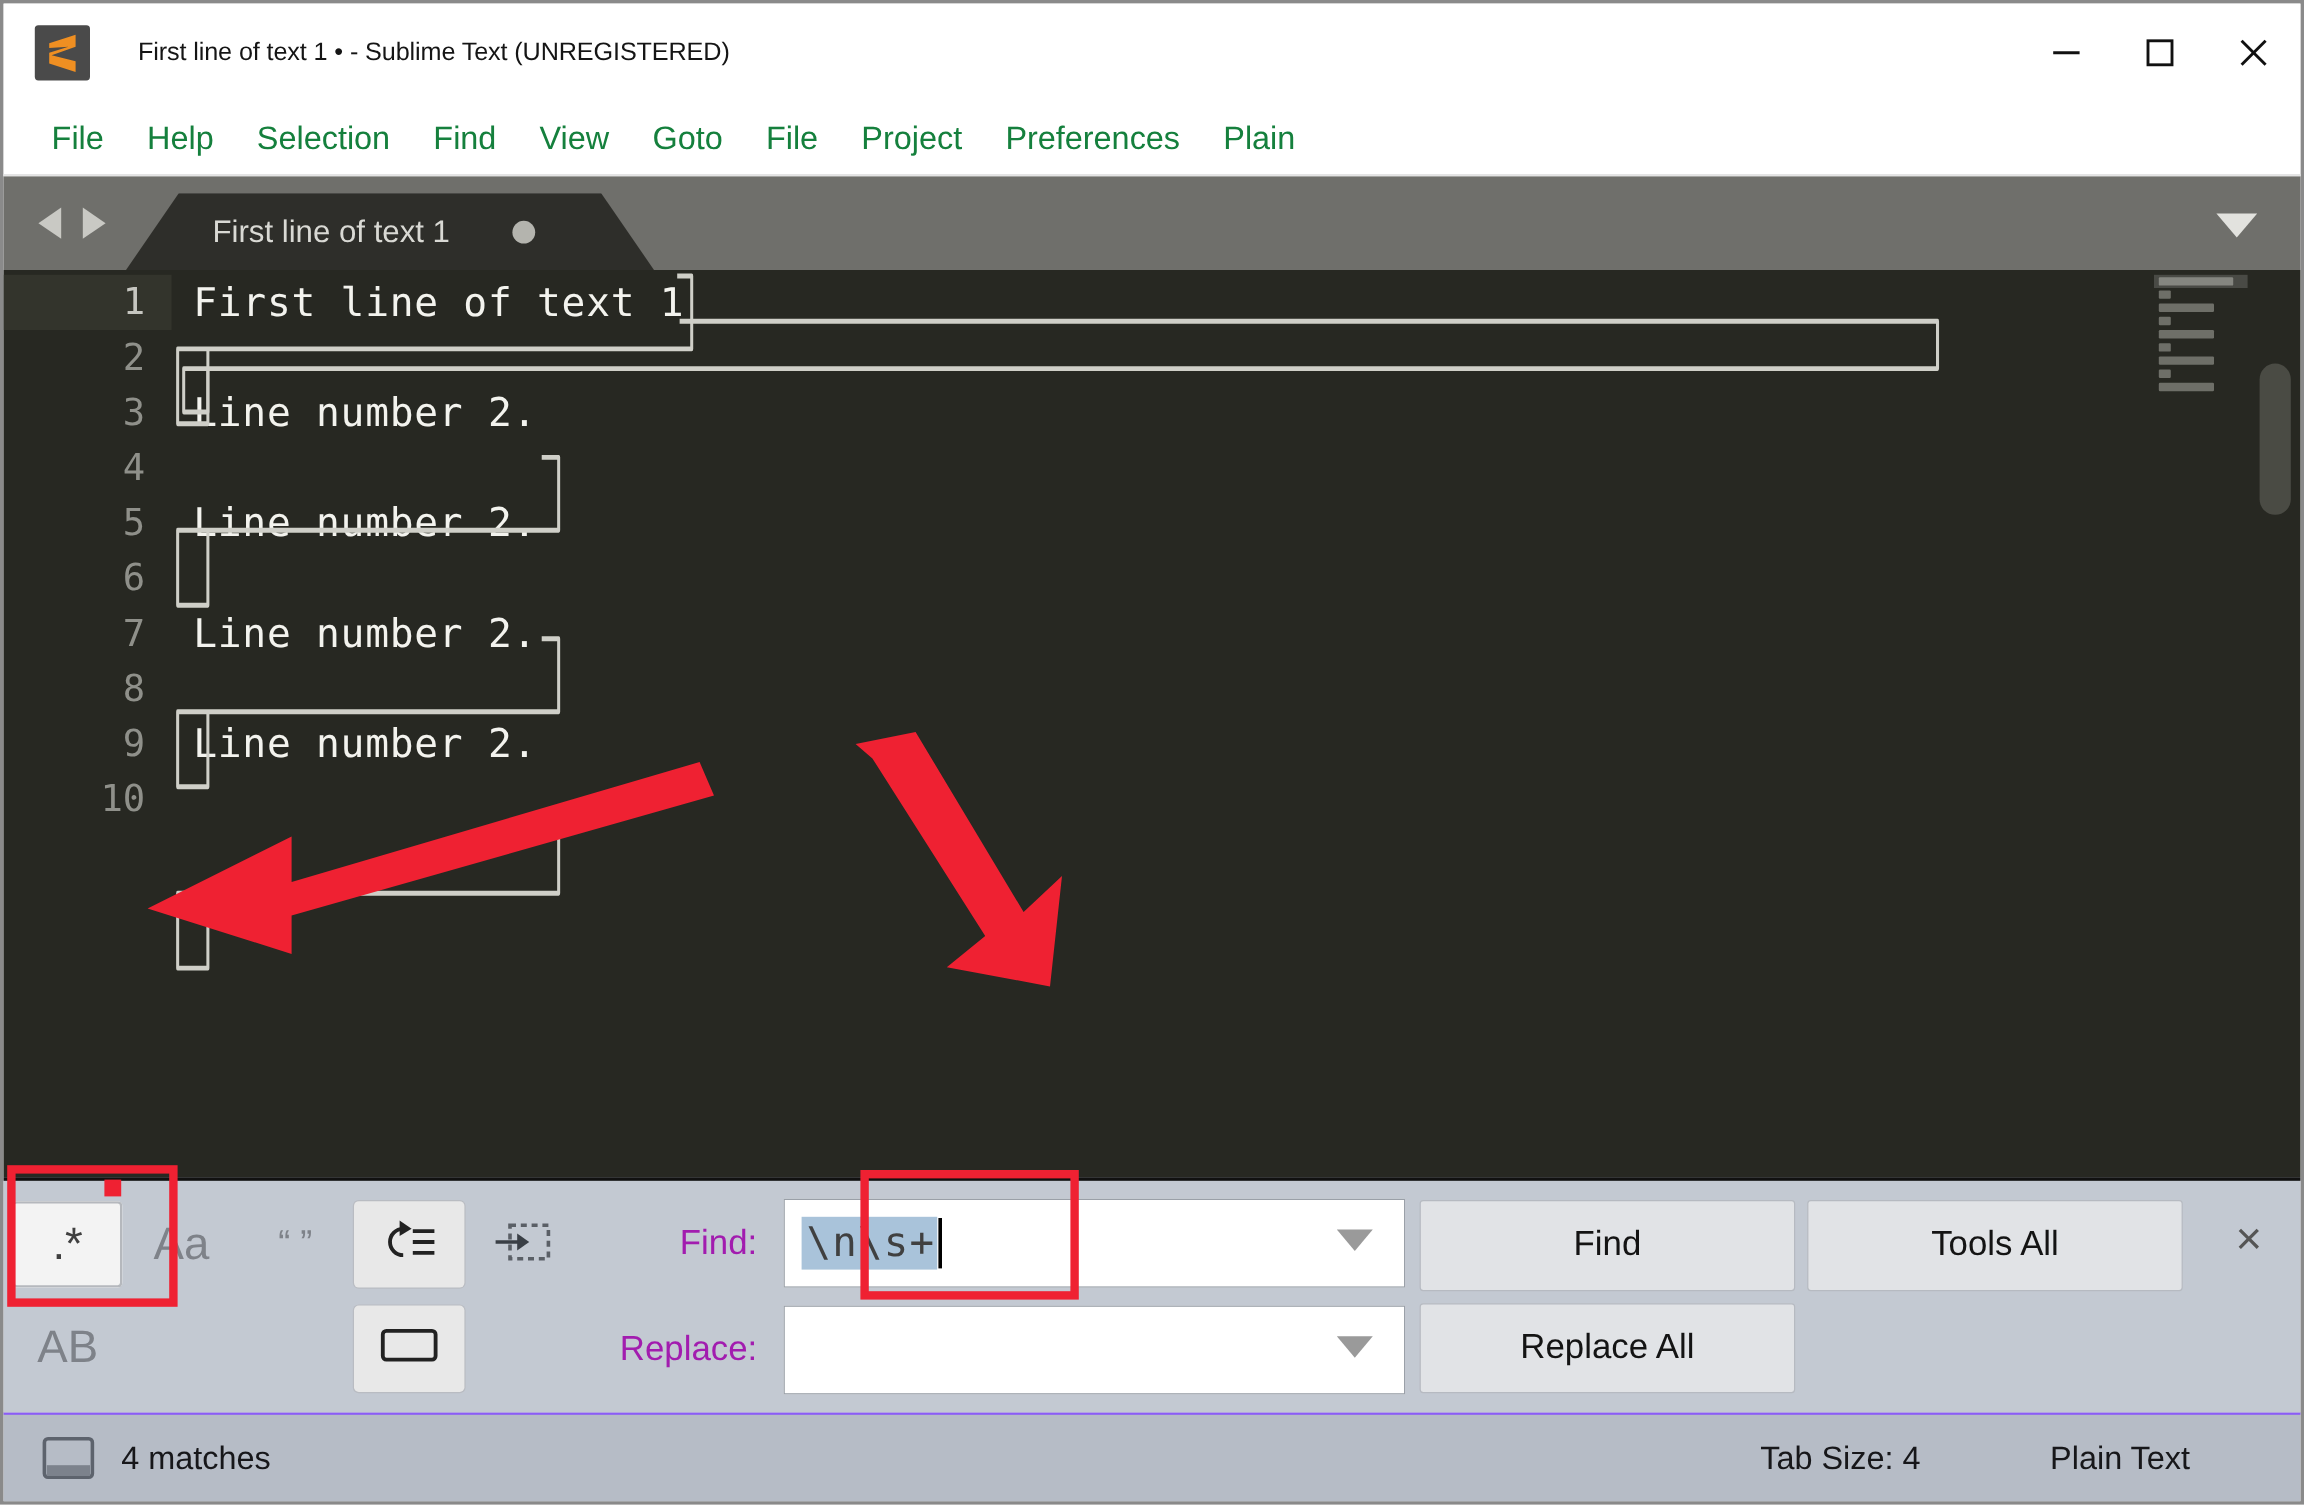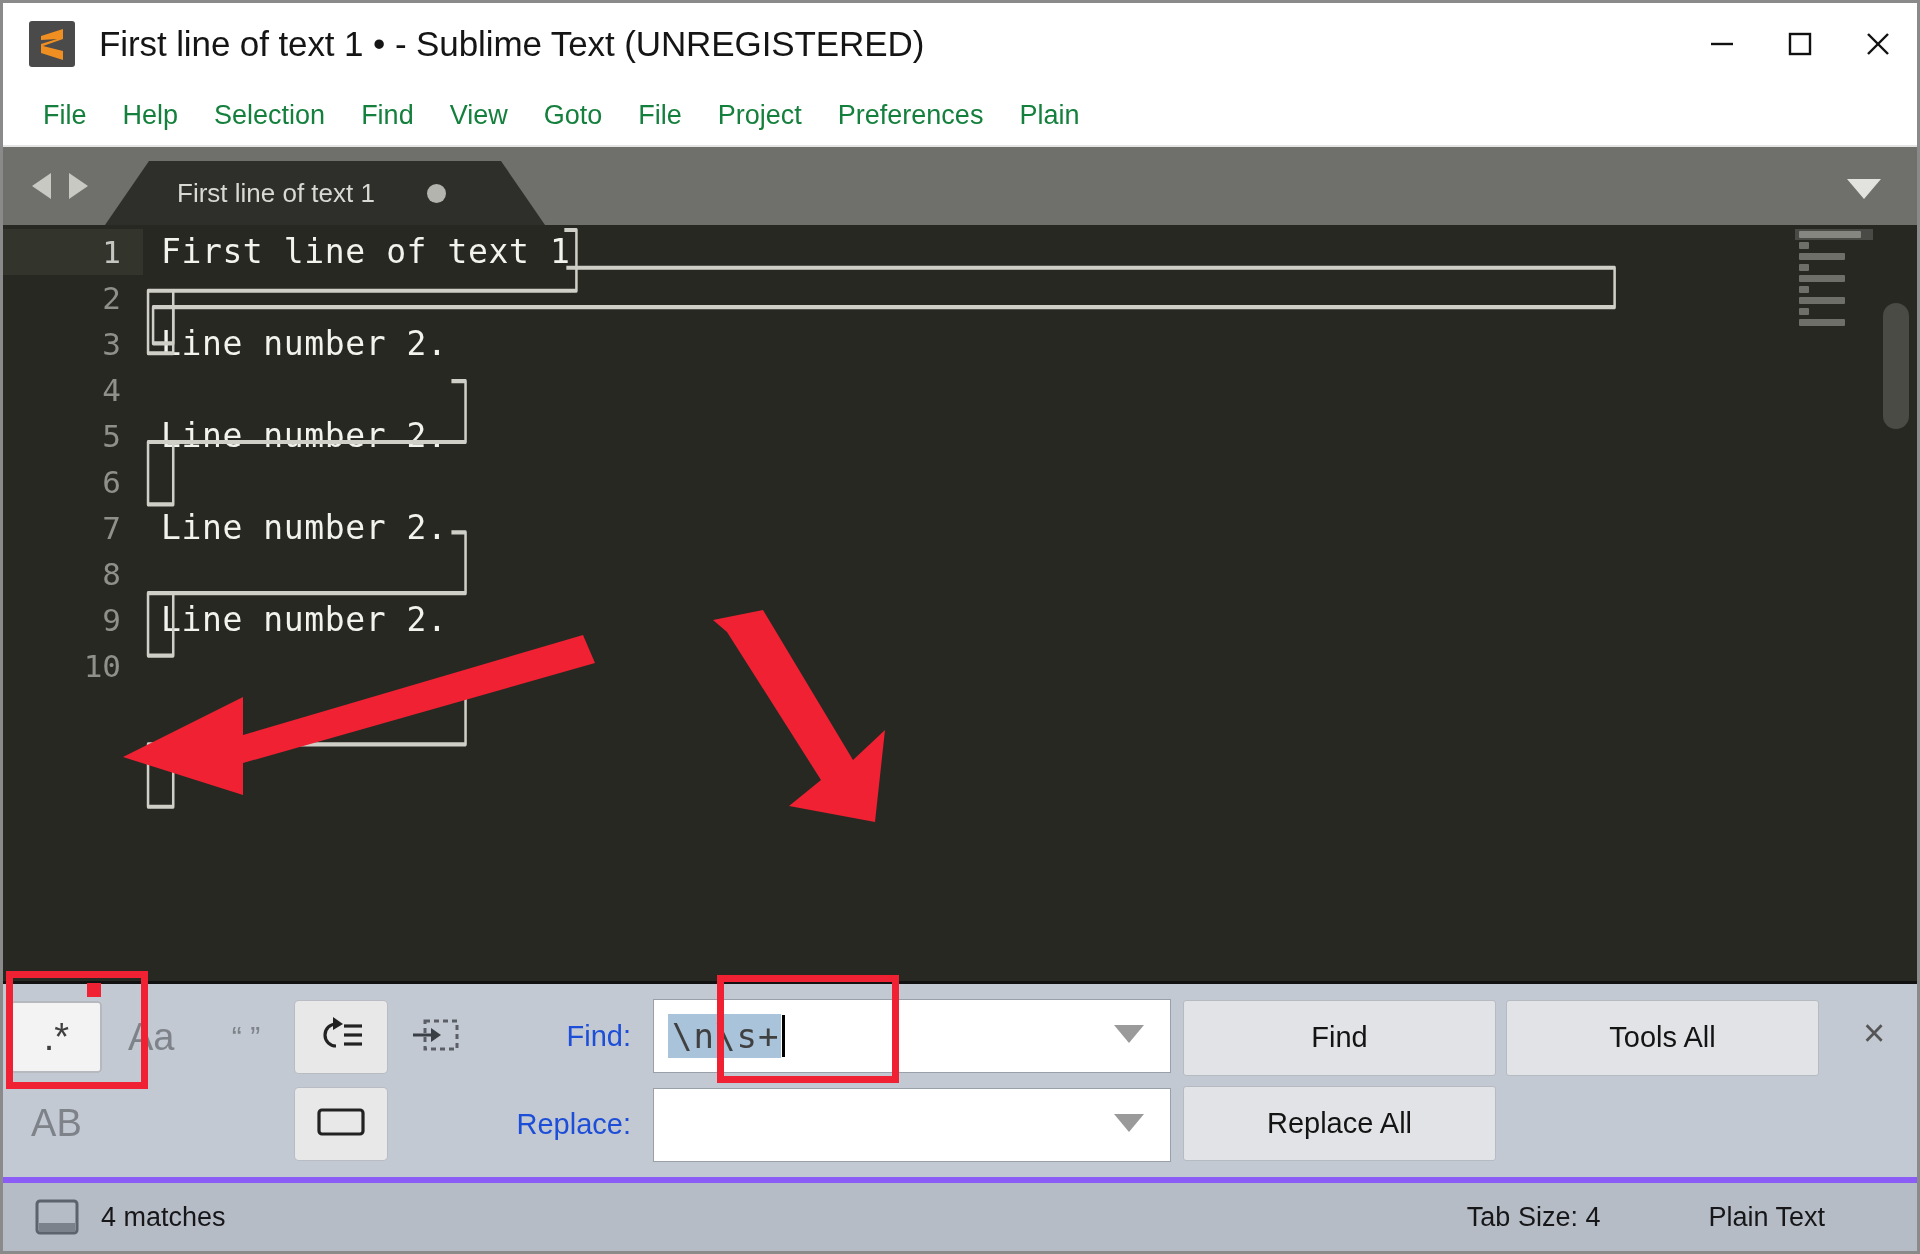--- a/index.html
+++ b/index.html
@@ -31,22 +31,22 @@
   .app-icon {
     width: 46px; height: 46px;
     margin-left: 26px;
     background: #4a4a4a;
     border-radius: 3px;
     display: flex; align-items: center; justify-content: center;
     flex: 0 0 auto;
   }
   .app-icon svg { display: block; }
   .title-text {
-    margin-left: 24px;
-    font-size: 35px;
+    margin-left: 40px;
+    font-size: 21px;
     color: #151515;
     white-space: nowrap;
     letter-spacing: -0.1px;
   }
   .winbtns {
     margin-left: auto;
     display: flex;
     height: 82px;
     align-items: stretch;
   }
@@ -267,21 +267,21 @@
     flex: 1 1 auto;
     display: grid;
     grid-template-columns: 170px 1fr;
     grid-template-rows: 1fr 1fr;
     align-items: center;
     padding: 12px 0;
     row-gap: 8px;
   }
   .fld-label {
     font-size: 29px;
-    color: #1d4ed8;
+    color: #a21caf;
     text-align: right;
     padding-right: 22px;
     white-space: nowrap;
   }
   .combo {
     height: 74px;
     background: #ffffff;
     border: 1px solid #9aa0a8;
     display: flex;
     align-items: center;
@@ -341,21 +341,21 @@
     pointer-events: none;
   }
 
   
   .statusbar {
     flex: 0 0 auto;
     height: 74px;
     background: #b6bcc6;
     display: flex;
     align-items: center;
-    border-top: 6px solid #8b5cf6;
+    border-top: 2px solid #8b5cf6;
   }
   .sb-icon { margin-left: 32px; display:flex; align-items:center; }
   .sb-text {
     font-size: 27px;
     color: #17171a;
     margin-left: 22px;
     white-space: nowrap;
   }
   .sb-right {
     margin-left: auto;

